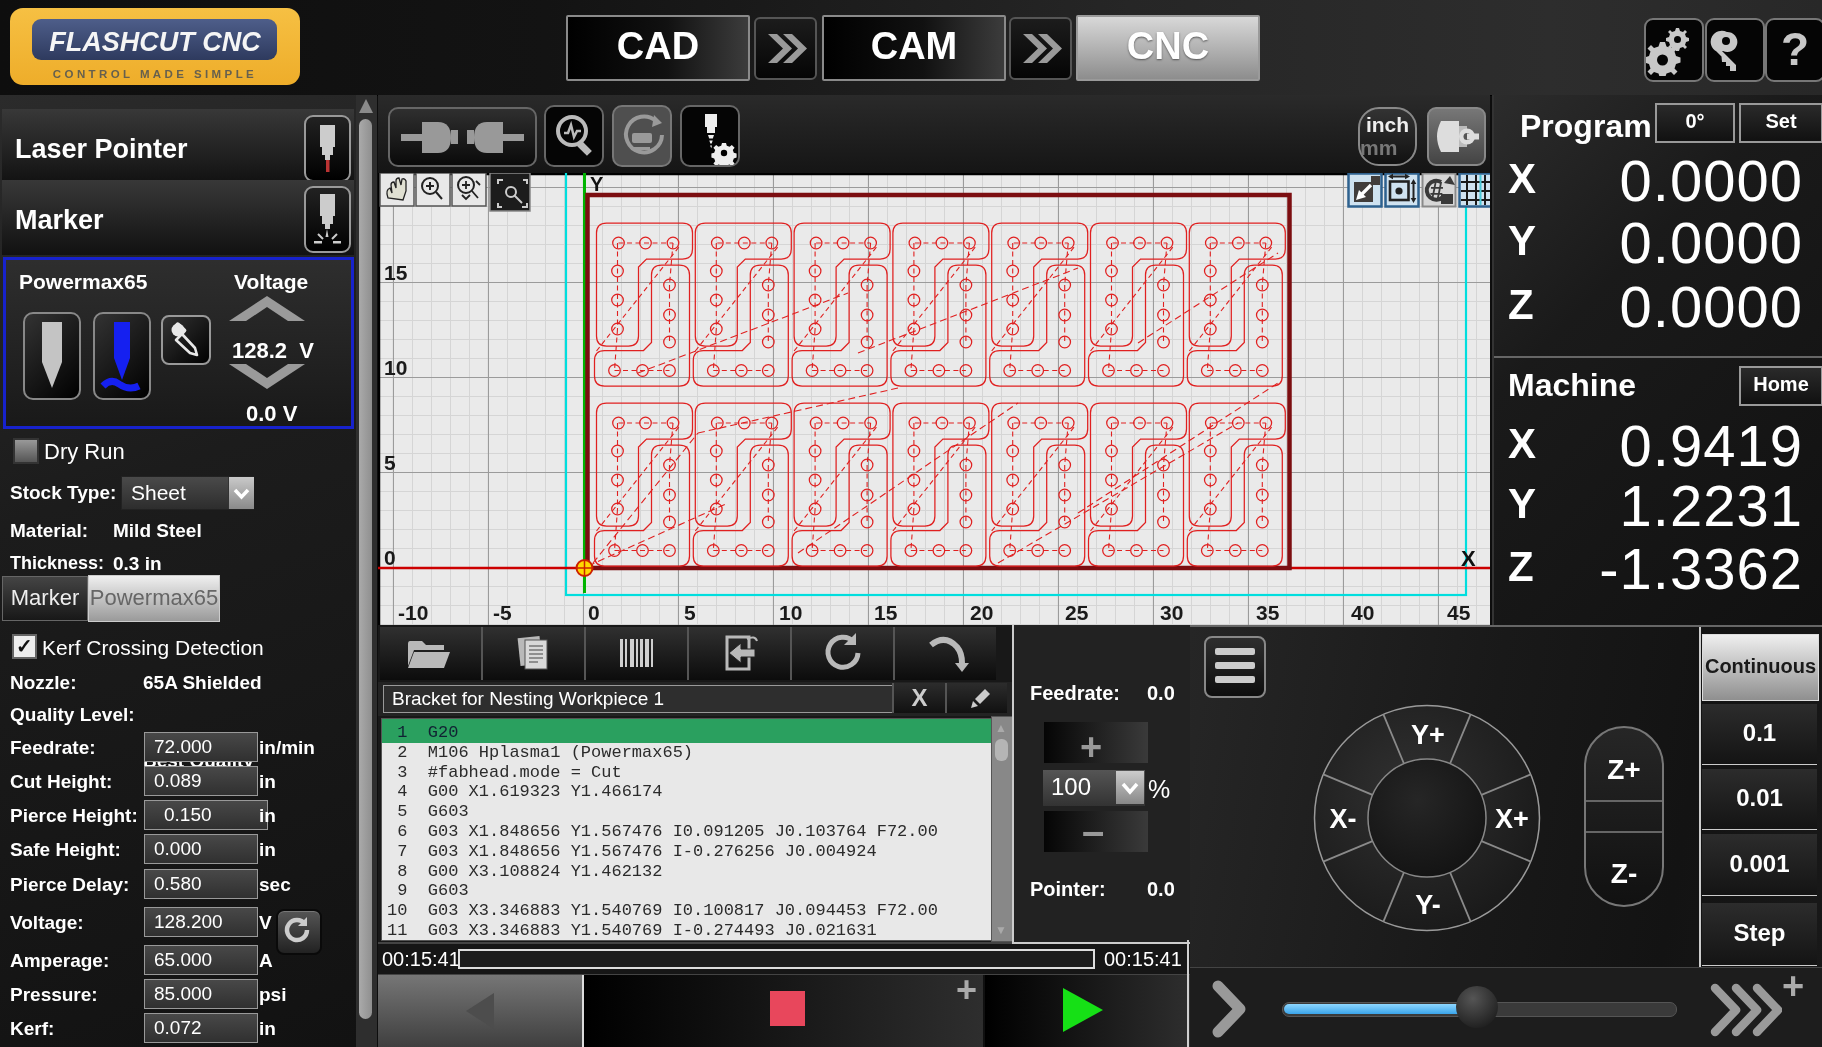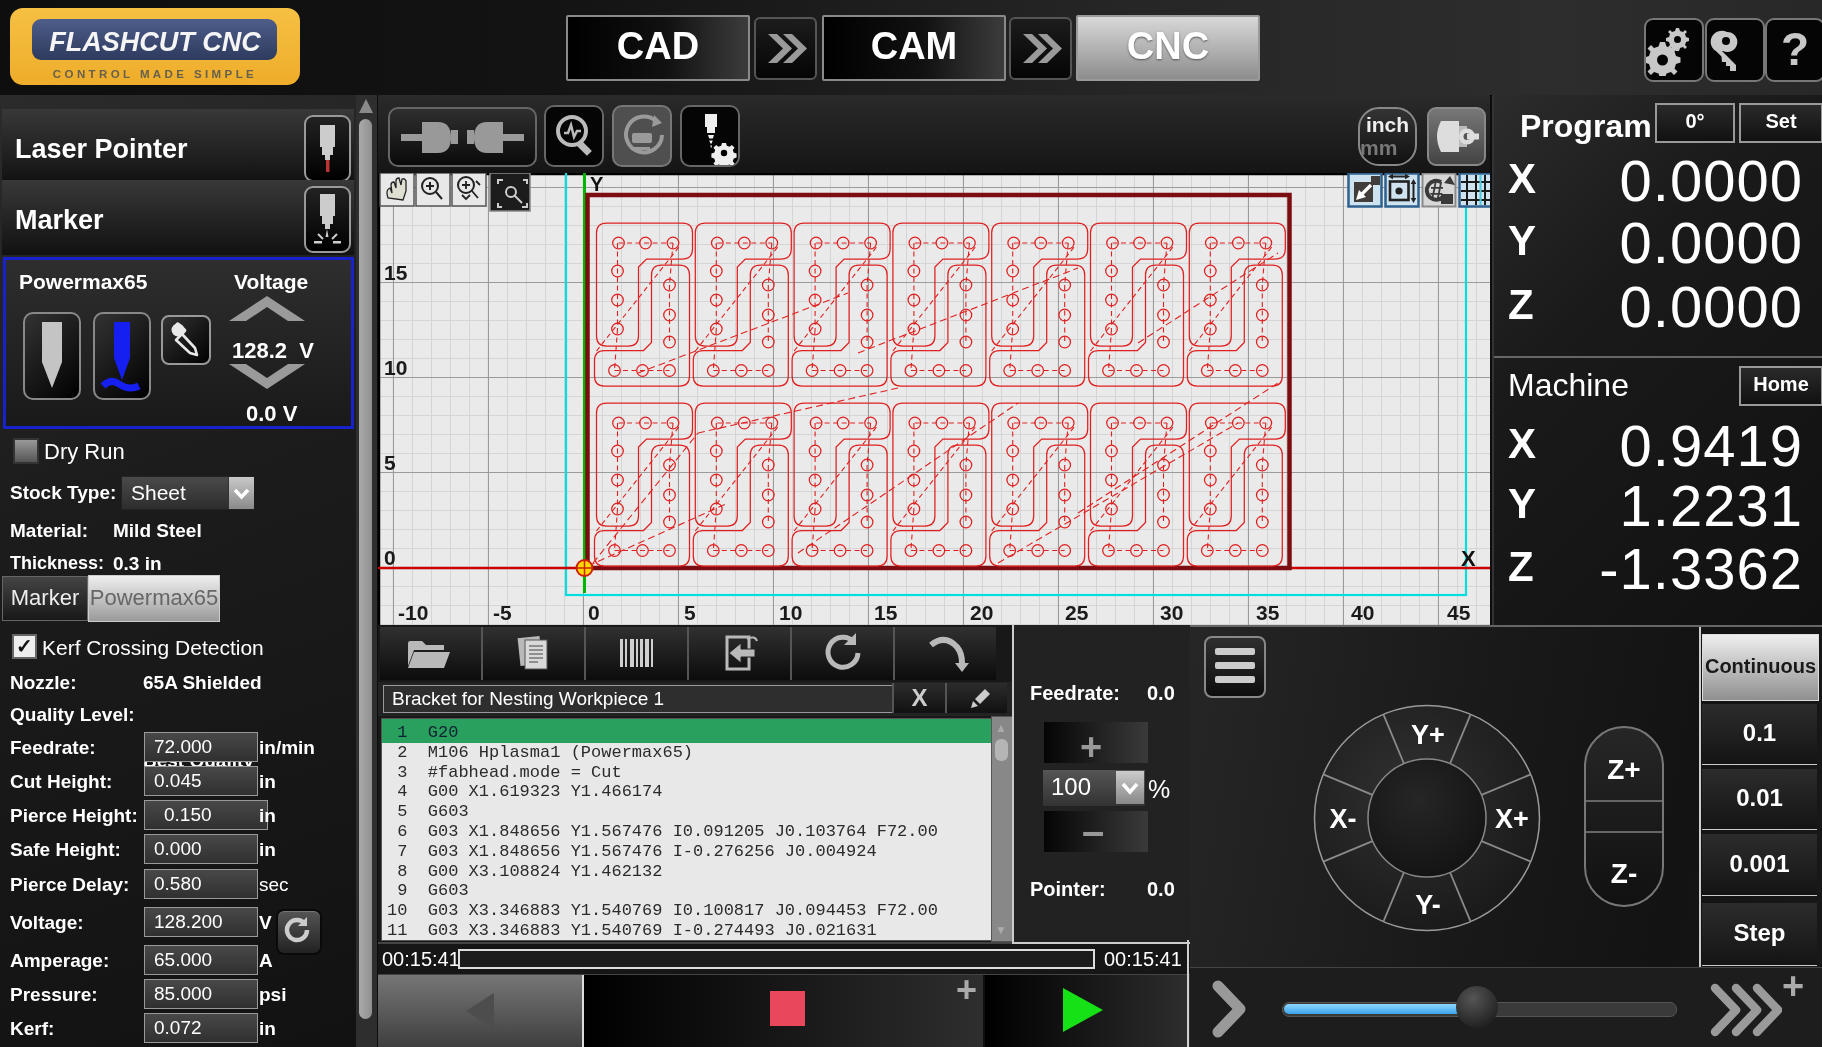--- a/index.html
+++ b/index.html
@@ -143,31 +143,31 @@
 
   <div id="fields">
 <div class="abs txt" style="left:10px;top:577px;font-weight:bold;font-size:19px;">Nozzle:</div>
 <div class="abs txt" style="left:143px;top:577px;font-weight:bold;font-size:19px;">65A Shielded</div>
 <div class="abs txt" style="left:10px;top:609px;font-weight:bold;font-size:19px;">Quality Level:</div>
 <div class="abs txt" style="left:143px;top:609px;font-weight:bold;font-size:19px;margin-top:46px;">Best Quality</div>
 <div class="abs txt" style="left:10px;top:642px;font-weight:bold;font-size:19px;">Feedrate:</div>
 <div class="abs" style="left:144px;top:637px;width:103px;height:28px;background:linear-gradient(#484848,#303030);border:1px solid #999;color:#fff;font-size:19px;line-height:27px;padding-left:9px;">72.000</div>
 <div class="abs txt" style="left:259px;top:642px;font-weight:bold;font-size:19px;">in/min</div>
 <div class="abs txt" style="left:10px;top:676px;font-weight:bold;font-size:19px;">Cut Height:</div>
-<div class="abs" style="left:144px;top:671px;width:103px;height:28px;background:linear-gradient(#484848,#303030);border:1px solid #999;color:#fff;font-size:19px;line-height:27px;padding-left:9px;">0.045</div>
+<div class="abs" style="left:144px;top:671px;width:103px;height:28px;background:linear-gradient(#484848,#303030);border:1px solid #999;color:#fff;font-size:19px;line-height:27px;padding-left:9px;">0.089</div>
 <div class="abs txt" style="left:259px;top:676px;font-weight:bold;font-size:19px;">in</div>
 <div class="abs txt" style="left:10px;top:710px;font-weight:bold;font-size:19px;">Pierce Height:</div>
 <div class="abs" style="left:144px;top:705px;width:103px;height:28px;background:linear-gradient(#484848,#303030);border:1px solid #999;color:#fff;font-size:19px;line-height:27px;padding-left:19px;">0.150</div>
 <div class="abs txt" style="left:259px;top:710px;font-weight:bold;font-size:19px;">in</div>
 <div class="abs txt" style="left:10px;top:744px;font-weight:bold;font-size:19px;">Safe Height:</div>
 <div class="abs" style="left:144px;top:739px;width:103px;height:28px;background:linear-gradient(#484848,#303030);border:1px solid #999;color:#fff;font-size:19px;line-height:27px;padding-left:9px;">0.000</div>
 <div class="abs txt" style="left:259px;top:744px;font-weight:bold;font-size:19px;">in</div>
 <div class="abs txt" style="left:10px;top:779px;font-weight:bold;font-size:19px;">Pierce Delay:</div>
 <div class="abs" style="left:144px;top:774px;width:103px;height:28px;background:linear-gradient(#484848,#303030);border:1px solid #999;color:#fff;font-size:19px;line-height:27px;padding-left:9px;">0.580</div>
-<div class="abs txt" style="left:259px;top:779px;font-weight:normal;font-size:19px;">sec</div>
+<div class="abs txt" style="left:259px;top:779px;font-weight:bold;font-size:19px;">sec</div>
 <div class="abs txt" style="left:10px;top:817px;font-weight:bold;font-size:19px;">Voltage:</div>
 <div class="abs" style="left:144px;top:812px;width:103px;height:28px;background:linear-gradient(#484848,#303030);border:1px solid #999;color:#fff;font-size:19px;line-height:27px;padding-left:9px;">128.200</div>
 <div class="abs txt" style="left:259px;top:817px;font-weight:bold;font-size:19px;">V</div>
 <div class="abs txt" style="left:10px;top:855px;font-weight:bold;font-size:19px;">Amperage:</div>
 <div class="abs" style="left:144px;top:850px;width:103px;height:28px;background:linear-gradient(#484848,#303030);border:1px solid #999;color:#fff;font-size:19px;line-height:27px;padding-left:9px;">65.000</div>
 <div class="abs txt" style="left:259px;top:855px;font-weight:bold;font-size:19px;">A</div>
 <div class="abs txt" style="left:10px;top:889px;font-weight:bold;font-size:19px;">Pressure:</div>
 <div class="abs" style="left:144px;top:884px;width:103px;height:28px;background:linear-gradient(#484848,#303030);border:1px solid #999;color:#fff;font-size:19px;line-height:27px;padding-left:9px;">85.000</div>
 <div class="abs txt" style="left:259px;top:889px;font-weight:bold;font-size:19px;">psi</div>
 <div class="abs txt" style="left:10px;top:923px;font-weight:bold;font-size:19px;">Kerf:</div>
@@ -609,21 +609,21 @@
   <div class="abs" style="left:14px;top:13px;color:#fff;font-weight:bold;font-size:32px;margin-left:12px;">Program</div>
   <div class="abs" style="left:161px;top:8px;width:76px;height:36px;background:linear-gradient(#2a2a2a,#111);border:2px solid #999;color:#fff;font-weight:bold;font-size:20px;text-align:center;line-height:33px;">0°</div>
   <div class="abs" style="left:245px;top:8px;width:80px;height:36px;background:linear-gradient(#2a2a2a,#111);border:2px solid #999;color:#fff;font-weight:bold;font-size:20px;text-align:center;line-height:33px;">Set</div>
   <div class="abs dro" style="left:14px;top:60px;color:#fff;font-weight:bold;font-size:42px;">X</div>
   <div class="abs num" style="right:21px;top:54px;color:#fff;font-family:'Liberation Sans',sans-serif;font-size:58px;letter-spacing:1px;line-height:1.1;">0.0000</div>
   <div class="abs dro" style="left:14px;top:122px;color:#fff;font-weight:bold;font-size:42px;">Y</div>
   <div class="abs num" style="right:21px;top:116px;color:#fff;font-family:'Liberation Sans',sans-serif;font-size:58px;letter-spacing:1px;line-height:1.1;">0.0000</div>
   <div class="abs dro" style="left:14px;top:186px;color:#fff;font-weight:bold;font-size:42px;">Z</div>
   <div class="abs num" style="right:21px;top:180px;color:#fff;font-family:'Liberation Sans',sans-serif;font-size:58px;letter-spacing:1px;line-height:1.1;">0.0000</div>
   <div class="abs" style="left:0;top:261px;width:330px;height:2px;background:#666;"></div>
-  <div class="abs" style="left:14px;top:272px;color:#fff;font-weight:normal;font-size:32px;text-align:center;">Machine</div>
+  <div class="abs" style="left:14px;top:272px;color:#fff;font-weight:bold;font-size:32px;text-align:center;">Machine</div>
   <div class="abs" style="left:245px;top:271px;width:80px;height:36px;background:linear-gradient(#2a2a2a,#111);border:2px solid #999;color:#fff;font-weight:bold;font-size:20px;text-align:center;line-height:33px;">Home</div>
   <div class="abs dro" style="left:14px;top:325px;color:#fff;font-weight:bold;font-size:42px;">X</div>
   <div class="abs num" style="right:21px;top:319px;color:#fff;font-family:'Liberation Sans',sans-serif;font-size:58px;letter-spacing:1px;line-height:1.1;">0.9419</div>
   <div class="abs dro" style="left:14px;top:385px;color:#fff;font-weight:bold;font-size:42px;">Y</div>
   <div class="abs num" style="right:21px;top:379px;color:#fff;font-family:'Liberation Sans',sans-serif;font-size:58px;letter-spacing:1px;line-height:1.1;">1.2231</div>
   <div class="abs dro" style="left:14px;top:448px;color:#fff;font-weight:bold;font-size:42px;">Z</div>
   <div class="abs num" style="right:21px;top:442px;color:#fff;font-family:'Liberation Sans',sans-serif;font-size:58px;letter-spacing:1px;line-height:1.1;">-1.3362</div>
 </div>
 
 </body></html>

